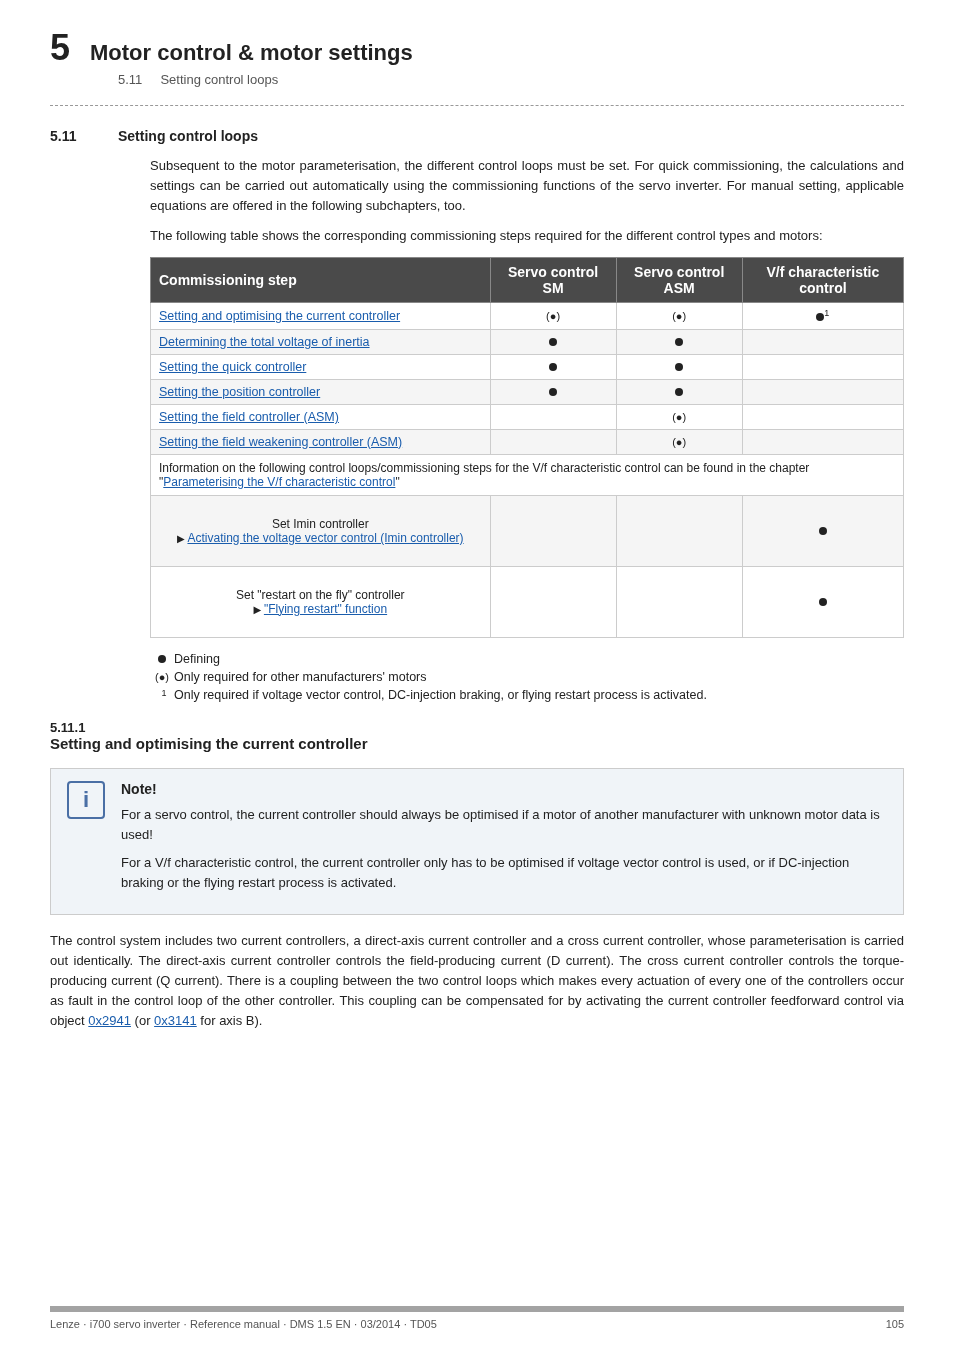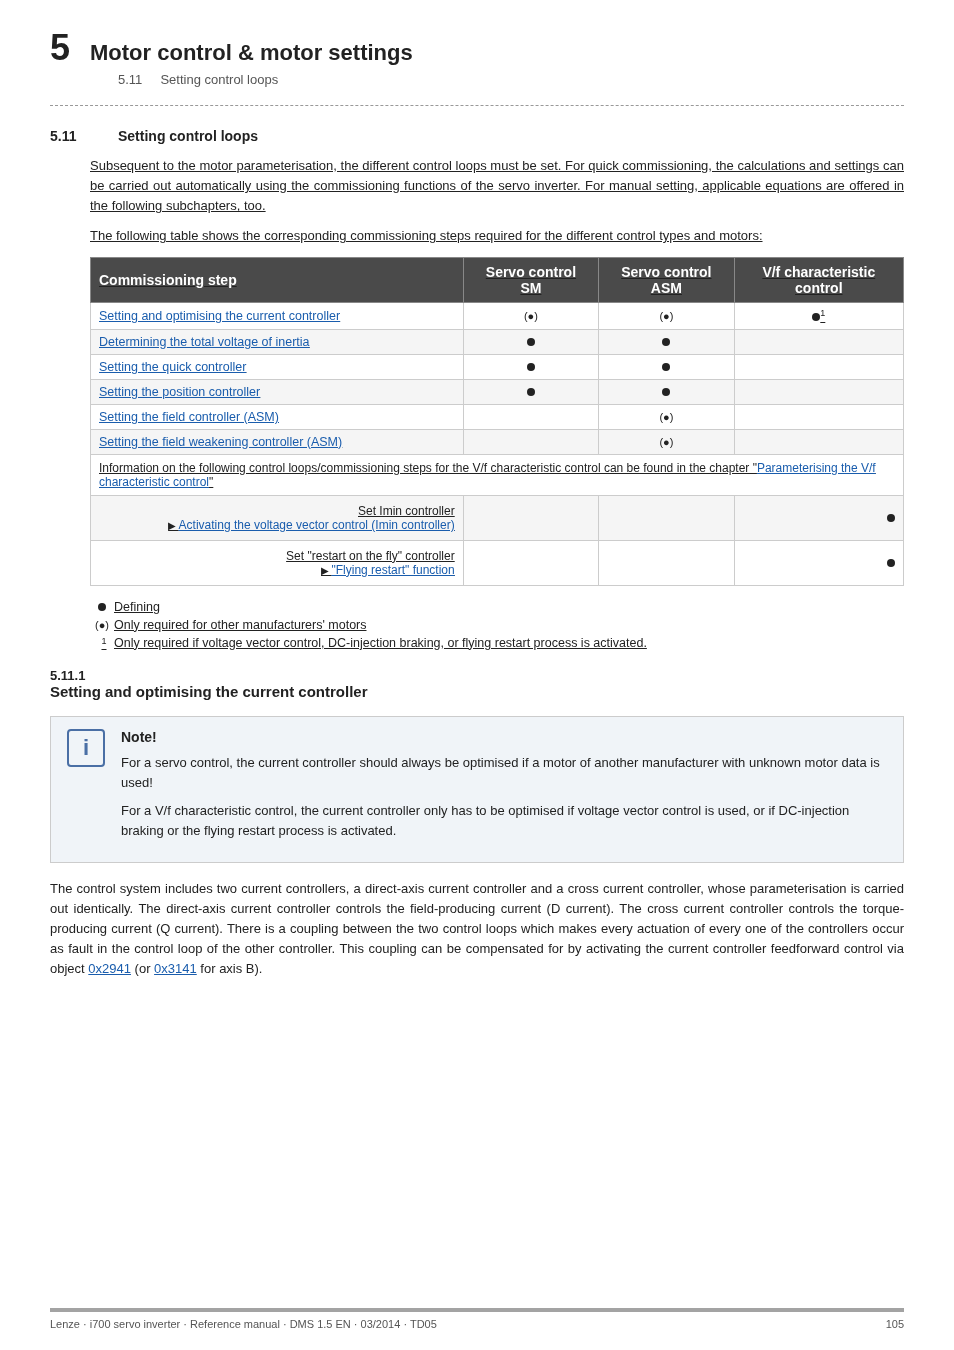--- a/index.html
+++ b/index.html
@@ -61,22 +61,21 @@
       min-width: 68px;
       color: #222;
     }
     .section-title {
       font-size: 14px;
       font-weight: bold;
       color: #222;
     }
 
     .section-body {
-      margin-left: 40px;
-      text-decoration: underline;
+      margin-left: 100px;
     }
 
     p {
       margin-bottom: 10px;
       line-height: 1.55;
       font-size: 13px;
       text-align: justify;
     }
 
     
@@ -114,23 +113,23 @@
     .comm-table tr:nth-child(odd) td {
       background: #fff;
     }
     .comm-table .info-row td {
       text-align: left;
       background: #fff;
       padding: 6px 8px;
       font-size: 12px;
     }
     .comm-table .sub-row td {
-      text-align: right;
+      text-align: center;
       background: #fff;
-      padding: 8px 8px;
+      padding: 21px 8px;
       font-size: 12px;
     }
     a { color: #1a5dad; text-decoration: underline; }
 
     .dot { display: inline-block; width: 8px; height: 8px; border-radius: 50%; background: #222; }
     .dot-circle { display: inline-block; font-size: 11px; color: #222; }
 
     
     .legend {
       margin-bottom: 18px;
@@ -208,21 +207,21 @@
     .page-footer {
       position: absolute;
       bottom: 20px;
       left: 50px;
       right: 50px;
       display: flex;
       justify-content: space-between;
       align-items: center;
       font-size: 11px;
       color: #555;
-      border-top: 4px solid #a3a3a3;
+      border-top: 6px solid #a3a3a3;
       padding-top: 6px;
     }
 
     .arrow-link { font-size: 12px; }
     .arrow-link::before { content: "▶ "; font-size: 10px; }
   </style>
 </head>
 <body>
 
 <div class="page">

